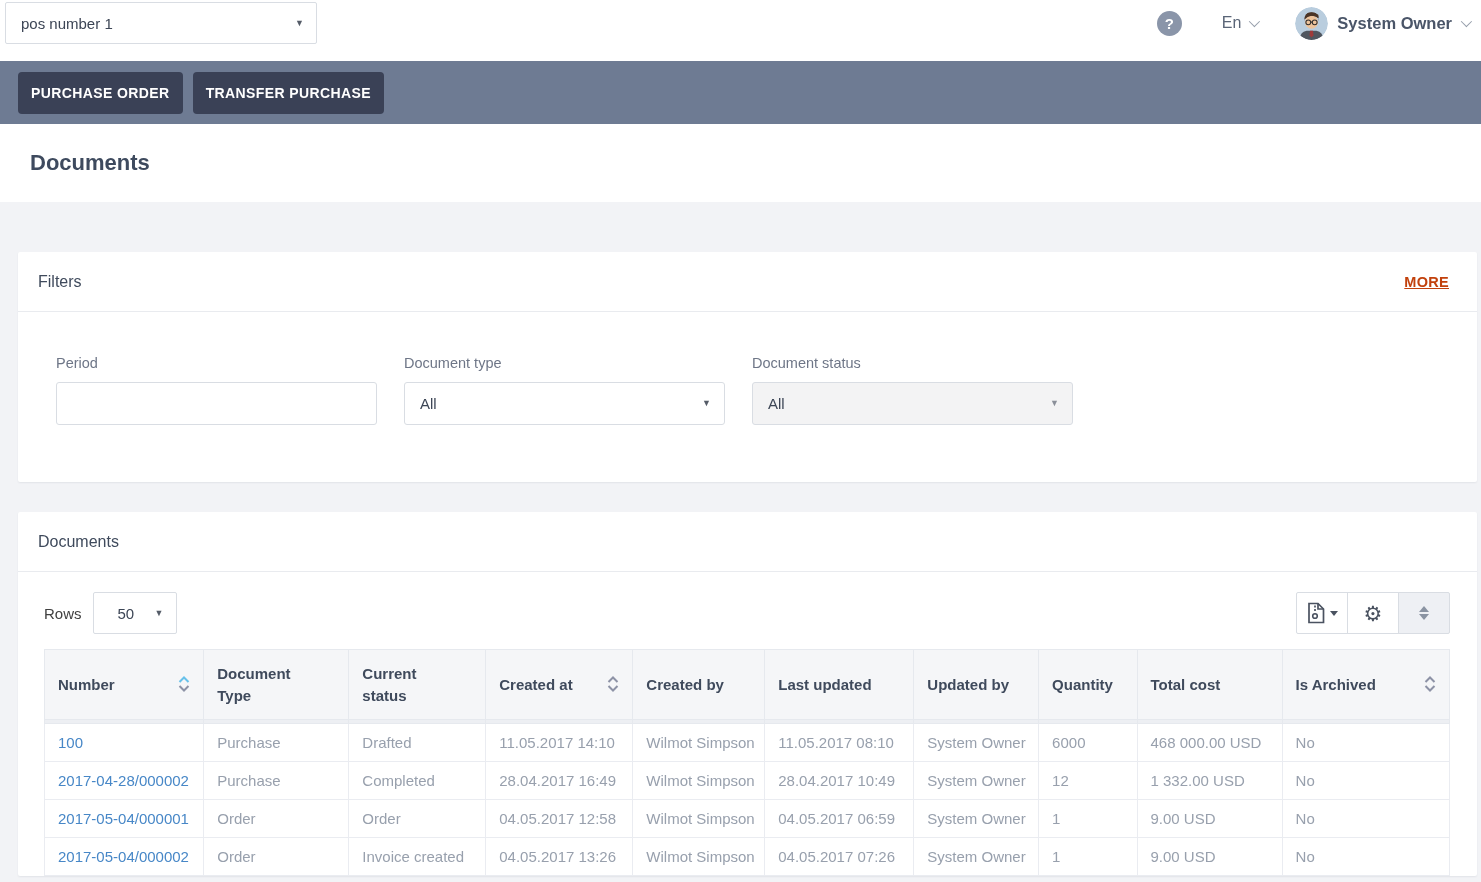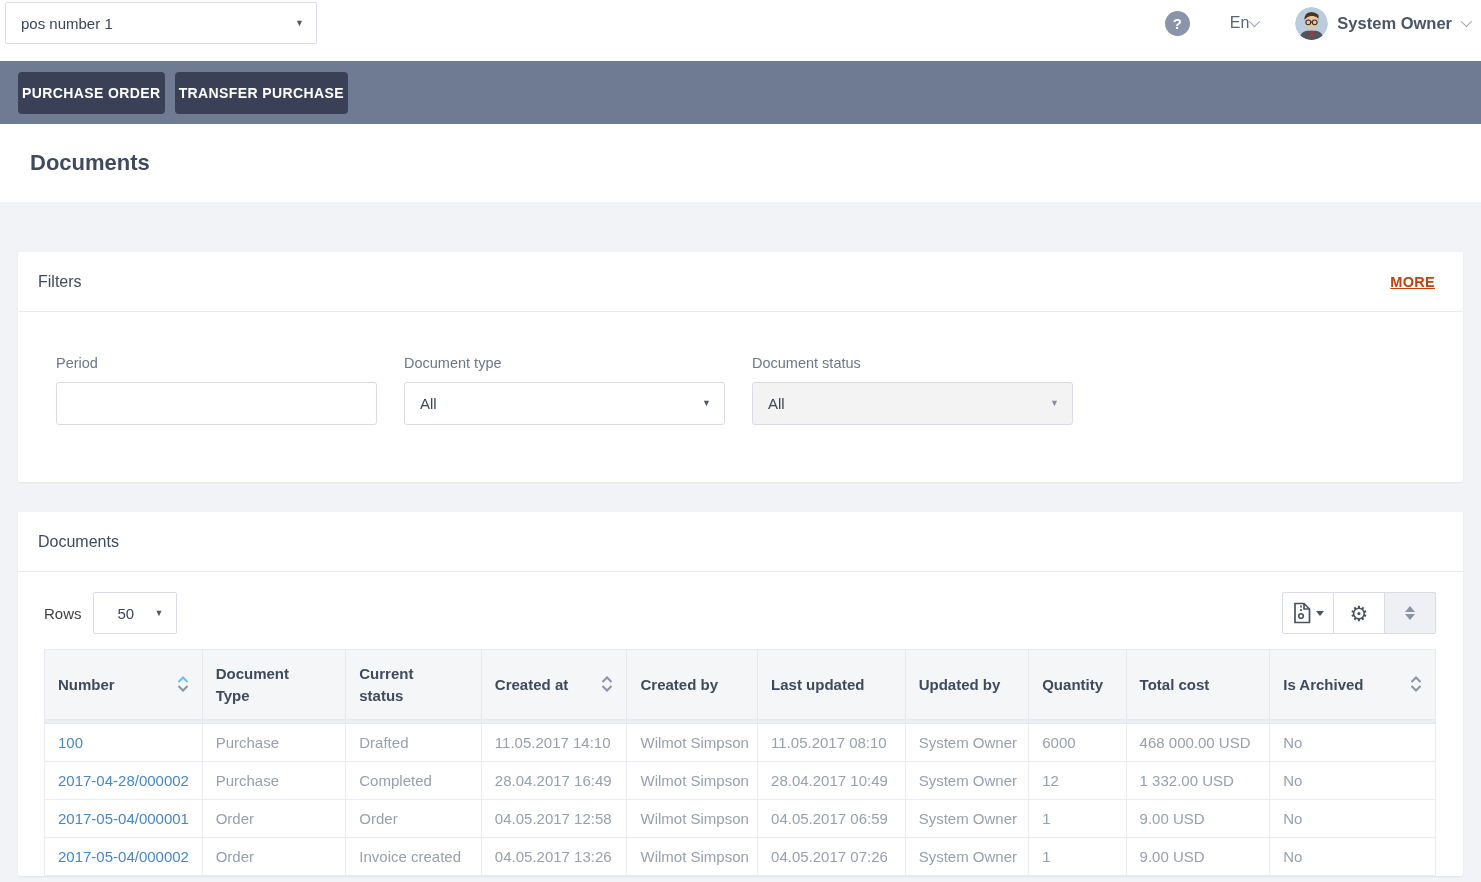--- a/index.html
+++ b/index.html
@@ -9,38 +9,38 @@
   
   .topbar { height:61px; background:#fff; display:flex; align-items:flex-start; padding:2px 12px 0 5px; }
   .pos-select { width:312px; height:42px; border:1px solid #d9dde3; border-radius:2px; background:#fff;
                 display:flex; align-items:center; justify-content:space-between; padding:0 12px 0 15px;
                 font-size:15px; color:#3c4555; cursor:pointer; }
   .caret { font-size:9px; color:#555c68; line-height:1; }
   .topbar-right { margin-left:auto; display:flex; align-items:center; height:42px; }
   .help-btn { width:25px; height:25px; border-radius:50%; background:#8a95a9; color:#fff;
               font-size:15px; font-weight:bold; display:flex; align-items:center; justify-content:center;
               cursor:pointer; }
-  .lang { display:flex; align-items:center; gap:0; margin-left:40px; font-size:16px; color:#5a6577; cursor:pointer; }
+  .lang { display:flex; align-items:center; gap:8px; margin-left:40px; font-size:16px; color:#5a6577; cursor:pointer; }
   .chev-down { width:8px; height:8px; border-right:1.6px solid #959daa; border-bottom:1.6px solid #959daa;
                transform:rotate(45deg) translateY(-2px); display:inline-block; }
   .user { display:flex; align-items:center; gap:9px; margin-left:38px; cursor:pointer; }
   .avatar { width:33px; height:33px; border-radius:50%; overflow:hidden; flex:none; }
   .user-name { font-size:16.5px; font-weight:bold; color:#4a5568; }
 
   
   .actionbar { height:63px; background:#6e7b93; display:flex; align-items:center; padding:0 0 0 18px; gap:10px; }
-  .action-btn { background:#3a4156; color:#fff; border:none; border-radius:4px; padding:13px 4px;
+  .action-btn { background:#3a4156; color:#fff; border:none; border-radius:4px; padding:13px 13px;
                 font-family:inherit; font-size:14px; font-weight:bold; letter-spacing:.4px; cursor:pointer; }
 
   
   .title-strip { height:78px; background:#fff; display:flex; align-items:center; padding-left:30px; }
   .page-title { font-size:22px; font-weight:bold; color:#3e4a5e; }
 
   
-  .main { padding:50px 18px 0 18px; }
+  .main { padding:50px 4px 0 18px; }
   .panel { background:#fff; border-radius:2px; box-shadow:0 1px 2px rgba(20,30,50,.07); }
   .panel-header { display:flex; align-items:center; justify-content:space-between;
                   padding:21px 28px 20px 20px; border-bottom:1px solid #e9ebef; }
   .panel-title { font-size:16px; color:#3f4a5c; }
   .more-link { font-size:14.5px; font-weight:bold; color:#c2410c; text-decoration:underline; letter-spacing:.3px; cursor:pointer;text-align:center; }
 
   
   .filters-body { display:flex; gap:27px; padding:43px 38px 57px 38px; }
   .field { width:321px; }
   .field-label { display:block; font-size:14.5px; color:#6e7687; margin-bottom:11px; }

